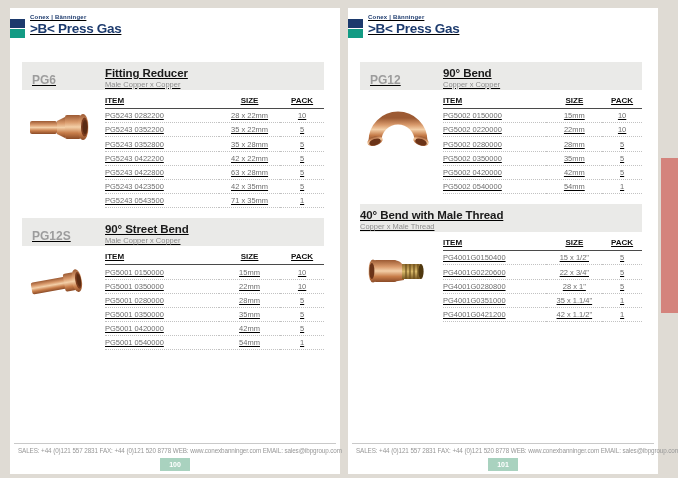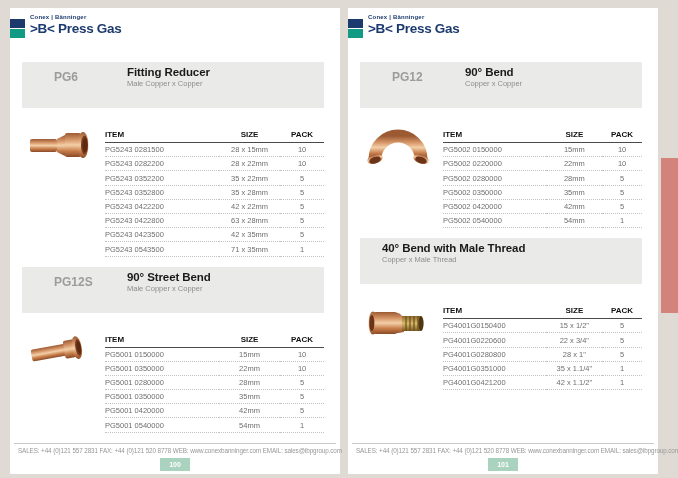--- a/index.html
+++ b/index.html
@@ -3,21 +3,21 @@
 <meta charset="utf-8">
 <style>
   * { margin:0; padding:0; box-sizing:border-box; }
   html,body { width:678px; height:478px; }
   body {
     background:#dfdbd4;
     font-family:"Liberation Sans", sans-serif;
     position:relative;
     overflow:hidden;
   }
-  .spread { display:flex; gap:8px; padding:8px 20px 4px 10px; }
+  .spread { display:flex; gap:8px; padding:8px 20px 4px 10px;text-decoration:underline; }
   .page {
     background:#ffffff;
     height:466px;
     position:relative;
     flex:0 0 auto;
   }
   .page-left  { width:330px; }
   .page-right { width:310px; }
 
   
@@ -28,41 +28,40 @@
   .sq-teal { background:#129b84; }
   .logo-company { font-size:6px; font-weight:bold; color:#1c3a6d; letter-spacing:0.2px; }
   .logo-line { font-size:13.5px; font-weight:bold; color:#1c3a6d; letter-spacing:-0.3px; margin-top:1px; }
 
   
   .section { margin:0 16px 0 12px; }
   .section-first { margin-top:24px; }
   .section-second { margin-top:10px; }
   .section-bar {
     background:#eaeae8;
-    height:46px;
+    height:28px;
     display:flex;
-    align-items:flex-start;
-    padding-left:22px;
+    align-items:center;
   }
   .section-code {
     width:83px;
     font-size:12px;
     font-weight:bold;
     color:#9c9c9c;
     padding:8px 0 0 10px;
   }
   .section-titles { padding-top:4px; }
   .section-title { font-size:11.5px; font-weight:bold; color:#1a1a1a; letter-spacing:-0.1px; }
   .section-subtitle { font-size:7.5px; color:#8d8d8d; margin-top:1px; }
 
   .section-body { display:flex; }
   .img-col { width:83px; flex:0 0 auto; padding:6px 0 0 2px; }
   .table-col { flex:1; }
 
-  table { width:100%; border-collapse:collapse; margin-top:18px; table-layout:fixed; }
+  table { width:100%; border-collapse:collapse; margin-top:2px; table-layout:fixed; }
   col.c-item { width:52%; }
   col.c-size { width:28%; }
   col.c-pack { width:20%; }
   th {
     font-size:8px; font-weight:bold; color:#111;
     text-align:left; padding:4px 0 3px 0;
     border-bottom:1.5px solid #4a4a4a;
   }
   th.center, td.center { text-align:center; }
   td {
@@ -152,25 +151,20 @@
               </colgroup>
             <thead>
               <tr>
                 <th>ITEM</th>
                 <th class="center">SIZE</th>
                 <th class="center">PACK</th>
               </tr>
             </thead>
             <tbody>
                 <tr>
-                  <td>PG5243 0281500</td>
-                  <td class="center">28 x 15mm</td>
-                  <td class="center">10</td>
-                </tr>
-                <tr>
                   <td>PG5243 0282200</td>
                   <td class="center">28 x 22mm</td>
                   <td class="center">10</td>
                 </tr>
                 <tr>
                   <td>PG5243 0352200</td>
                   <td class="center">35 x 22mm</td>
                   <td class="center">5</td>
                 </tr>
                 <tr>

